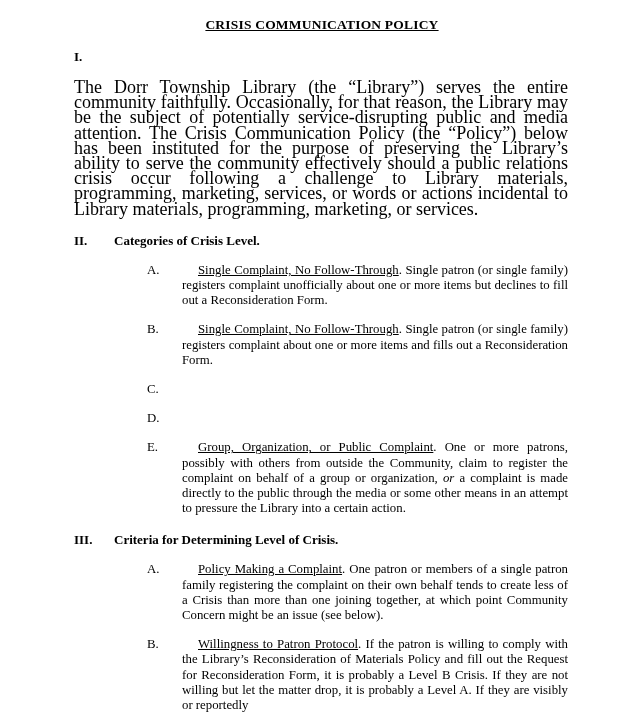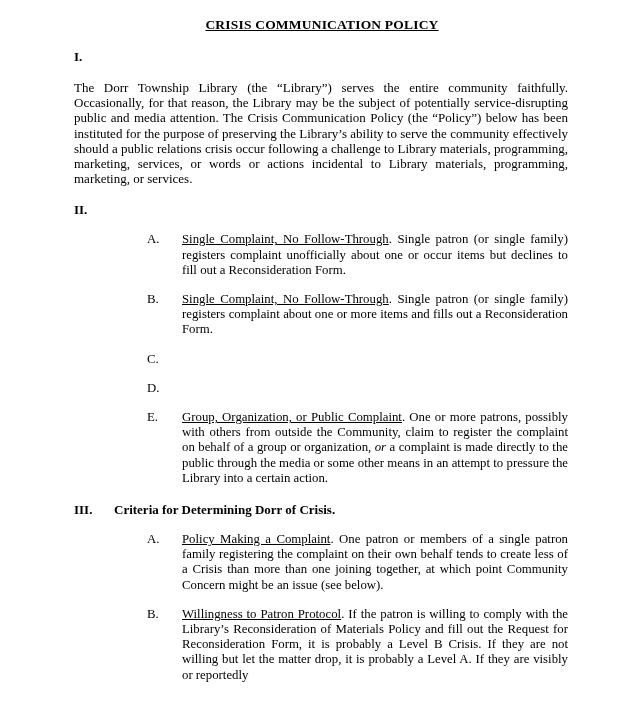--- a/index.html
+++ b/index.html
@@ -44,21 +44,21 @@
   .section-heading .numeral {
     width: 40px;
     flex: 0 0 40px;
   }
   .section-heading .heading-text {
     flex: 1 1 auto;
   }
 
   
   .body-para {
-    font-size: 13px;
+    font-size: 18px;
     line-height: 15.2px;
     text-align: justify;
     margin: 0;
     padding-left: 70px;
     padding-right: 72px;
     hyphens: none;
   }
 
   
   .lettered-item {
@@ -73,20 +73,21 @@
     width: 35px;
     flex: 0 0 35px;
   }
   .lettered-item .item-body {
     flex: 1 1 auto;
     text-align: justify;
     hyphens: none;
   }
   .lead-in {
     text-decoration: underline;
+    margin-left: 16px;
   }
   .italic {
     font-style: italic;
   }
 
   
   .gap-title-to-s1 { height: 16px; }
   .gap-heading-to-para { height: 15px; }
   .gap-para-to-heading { height: 16px; }
   .gap-heading-to-item { height: 14px; }
@@ -106,27 +107,28 @@
   </div>
 
   <div class="gap-heading-to-para"></div>
 
   <div class="body-para">The Dorr Township Library (the “Library”) serves the entire community faithfully. Occasionally, for that reason, the Library may be the subject of potentially service-disrupting public and media attention. The Crisis Communication Policy (the “Policy”) below has been instituted for the purpose of preserving the Library’s ability to serve the community effectively should a public relations crisis occur following a challenge to Library materials, programming, marketing, services, or words or actions incidental to Library materials, programming, marketing, or services.</div>
 
   <div class="gap-para-to-heading"></div>
 
   <div class="section-heading">
     <span class="numeral">II.</span>
+    <span class="heading-text">Categories of Crisis Level.</span>
   </div>
 
   <div class="gap-heading-to-item"></div>
 
   <div class="lettered-item">
     <span class="letter">A.</span>
-    <span class="item-body"><span class="lead-in">Single Complaint, No Follow-Through</span><span>.  Single patron (or single family) registers complaint unofficially about one or occur items but declines to fill out a Reconsideration Form.</span></span>
+    <span class="item-body"><span class="lead-in">Single Complaint, No Follow-Through</span><span>.  Single patron (or single family) registers complaint unofficially about one or more items but declines to fill out a Reconsideration Form.</span></span>
   </div>
 
   <div class="gap-item-to-item"></div>
 
   <div class="lettered-item">
     <span class="letter">B.</span>
     <span class="item-body"><span class="lead-in">Single Complaint, No Follow-Through</span><span>.  Single patron (or single family) registers complaint about one or more items and fills out a Reconsideration Form.</span></span>
   </div>
 
   <div class="gap-item-to-item"></div>
@@ -145,21 +147,21 @@
 
   <div class="lettered-item">
     <span class="letter">E.</span>
     <span class="item-body"><span class="lead-in">Group, Organization, or Public Complaint</span><span>.  One or more patrons, possibly with others from outside the Community, claim to register the complaint on behalf of a group or organization, </span><span class="italic">or</span><span> a complaint is made directly to the public through the media or some other means in an attempt to pressure the Library into a certain action.</span></span>
   </div>
 
   <div class="gap-para-to-heading"></div>
 
   <div class="section-heading">
     <span class="numeral">III.</span>
-    <span class="heading-text">Criteria for Determining Dorr of Crisis.</span>
+    <span class="heading-text">Criteria for Determining Level of Crisis.</span>
   </div>
 
   <div class="gap-heading-to-item"></div>
 
   <div class="lettered-item">
     <span class="letter">A.</span>
     <span class="item-body"><span class="lead-in">Policy Making a Complaint</span><span>.  One patron or members of a single patron family registering the complaint on their own behalf tends to create less of a Crisis than more than one joining together, at which point Community Concern might be an issue (see below).</span></span>
   </div>
 
   <div class="gap-item-to-item"></div>

